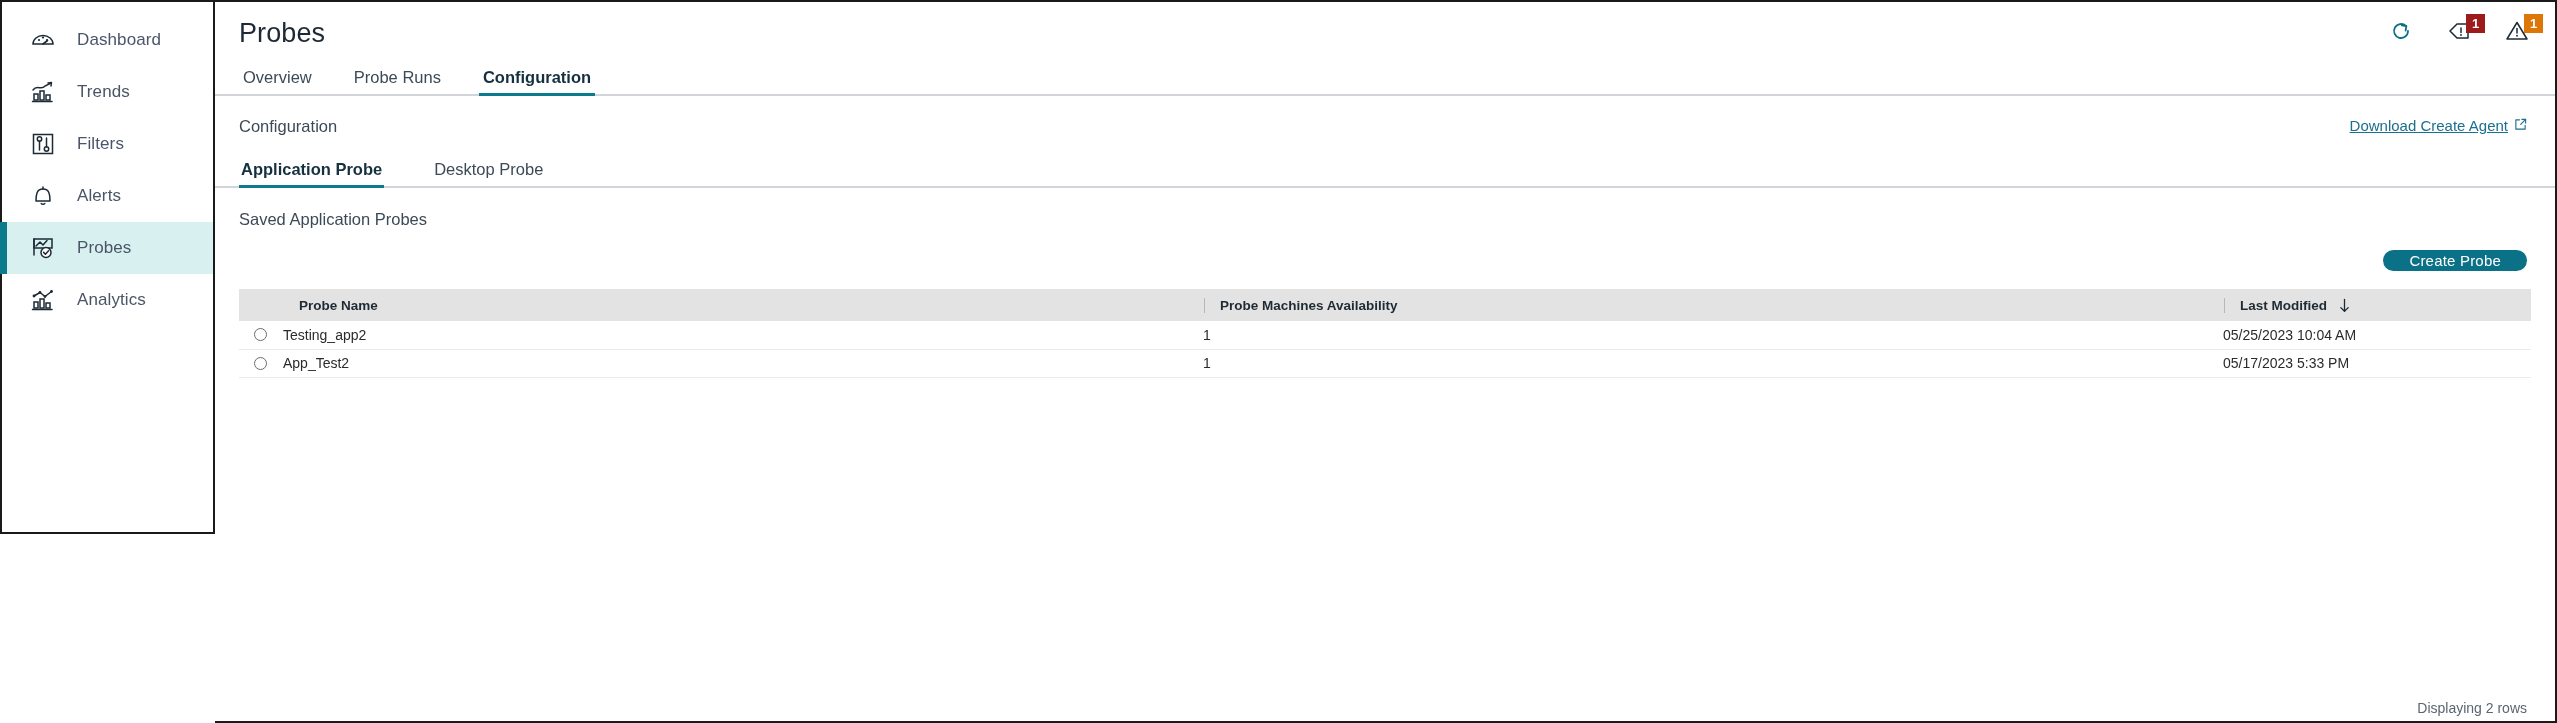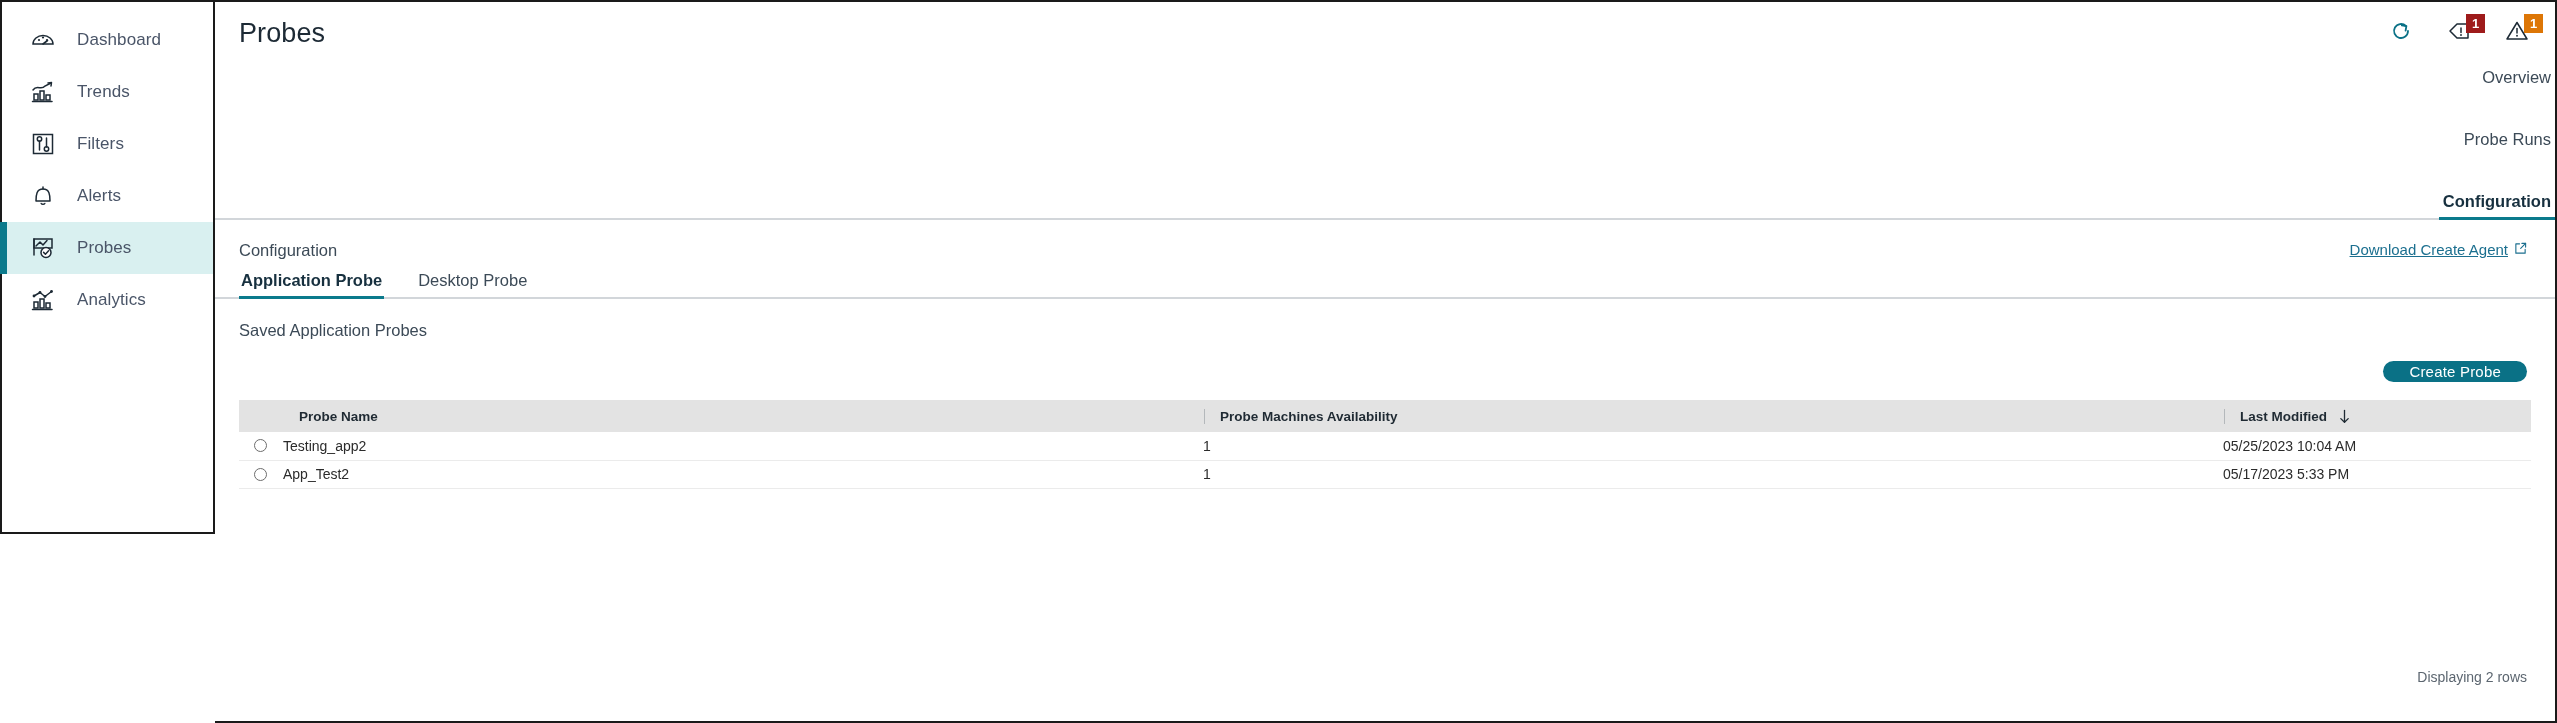--- a/index.html
+++ b/index.html
@@ -127,21 +127,20 @@
   .badge.orange { background: #dd7606; }
 
   
   .tabs {
     display: flex;
     align-items: flex-end;
     gap: 34px;
     padding: 0 0 0 24px;
     margin-top: 19px;
     position: relative;
-    flex-direction: column;
   }
   .tabs::after {
     content: "";
     position: absolute;
     left: 0;
     right: 0;
     bottom: 0;
     height: 2px;
     background: #d2d6da;
   }
@@ -191,23 +190,23 @@
     color: #1b6f8f;
     text-decoration: underline;
     cursor: pointer;
     white-space: nowrap;
   }
 
   
   .subtabs {
     display: flex;
     align-items: flex-end;
-    gap: 32px;
+    gap: 48px;
     padding-left: 24px;
-    margin-top: 11px;
+    margin-top: 24px;
     position: relative;
   }
   .subtabs::after {
     content: "";
     position: absolute;
     left: 0;
     right: 0;
     bottom: 0;
     height: 2px;
     background: #d2d6da;
@@ -318,21 +317,21 @@
     height: 13px;
     border: 1.6px solid #6d6d6d;
     border-radius: 50%;
     margin-left: 15px;
     cursor: pointer;
     background: #ffffff;
   }
 
   .table-footer {
     margin-top: auto;
-    padding: 0 28px 36px 0;
+    padding: 0 28px 5px 0;
     text-align: right;
     font-size: 14px;
     color: #5c6670;
   }
 </style>
 </head>
 <body>
 
 <div class="app">
 

